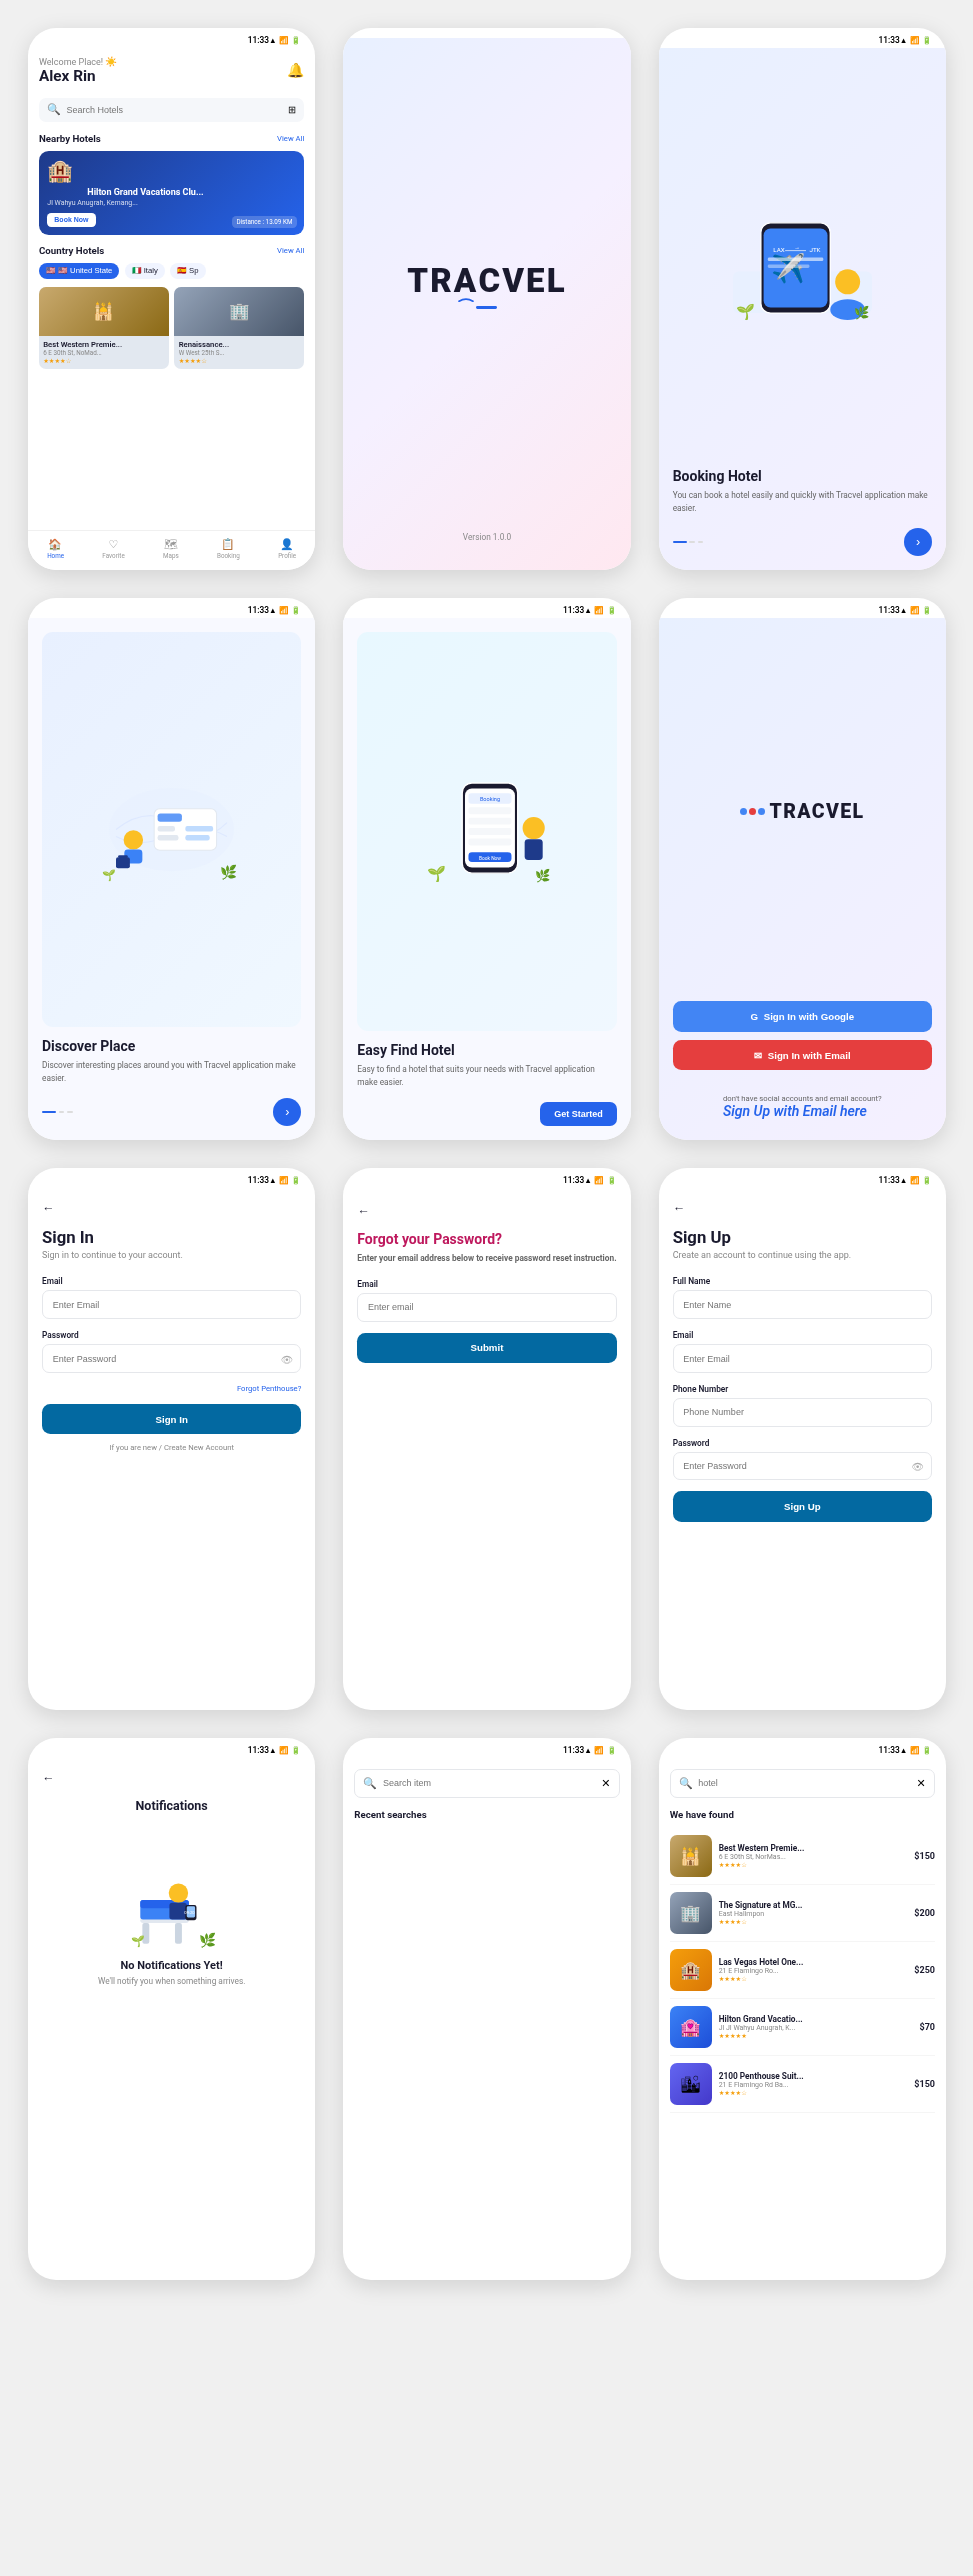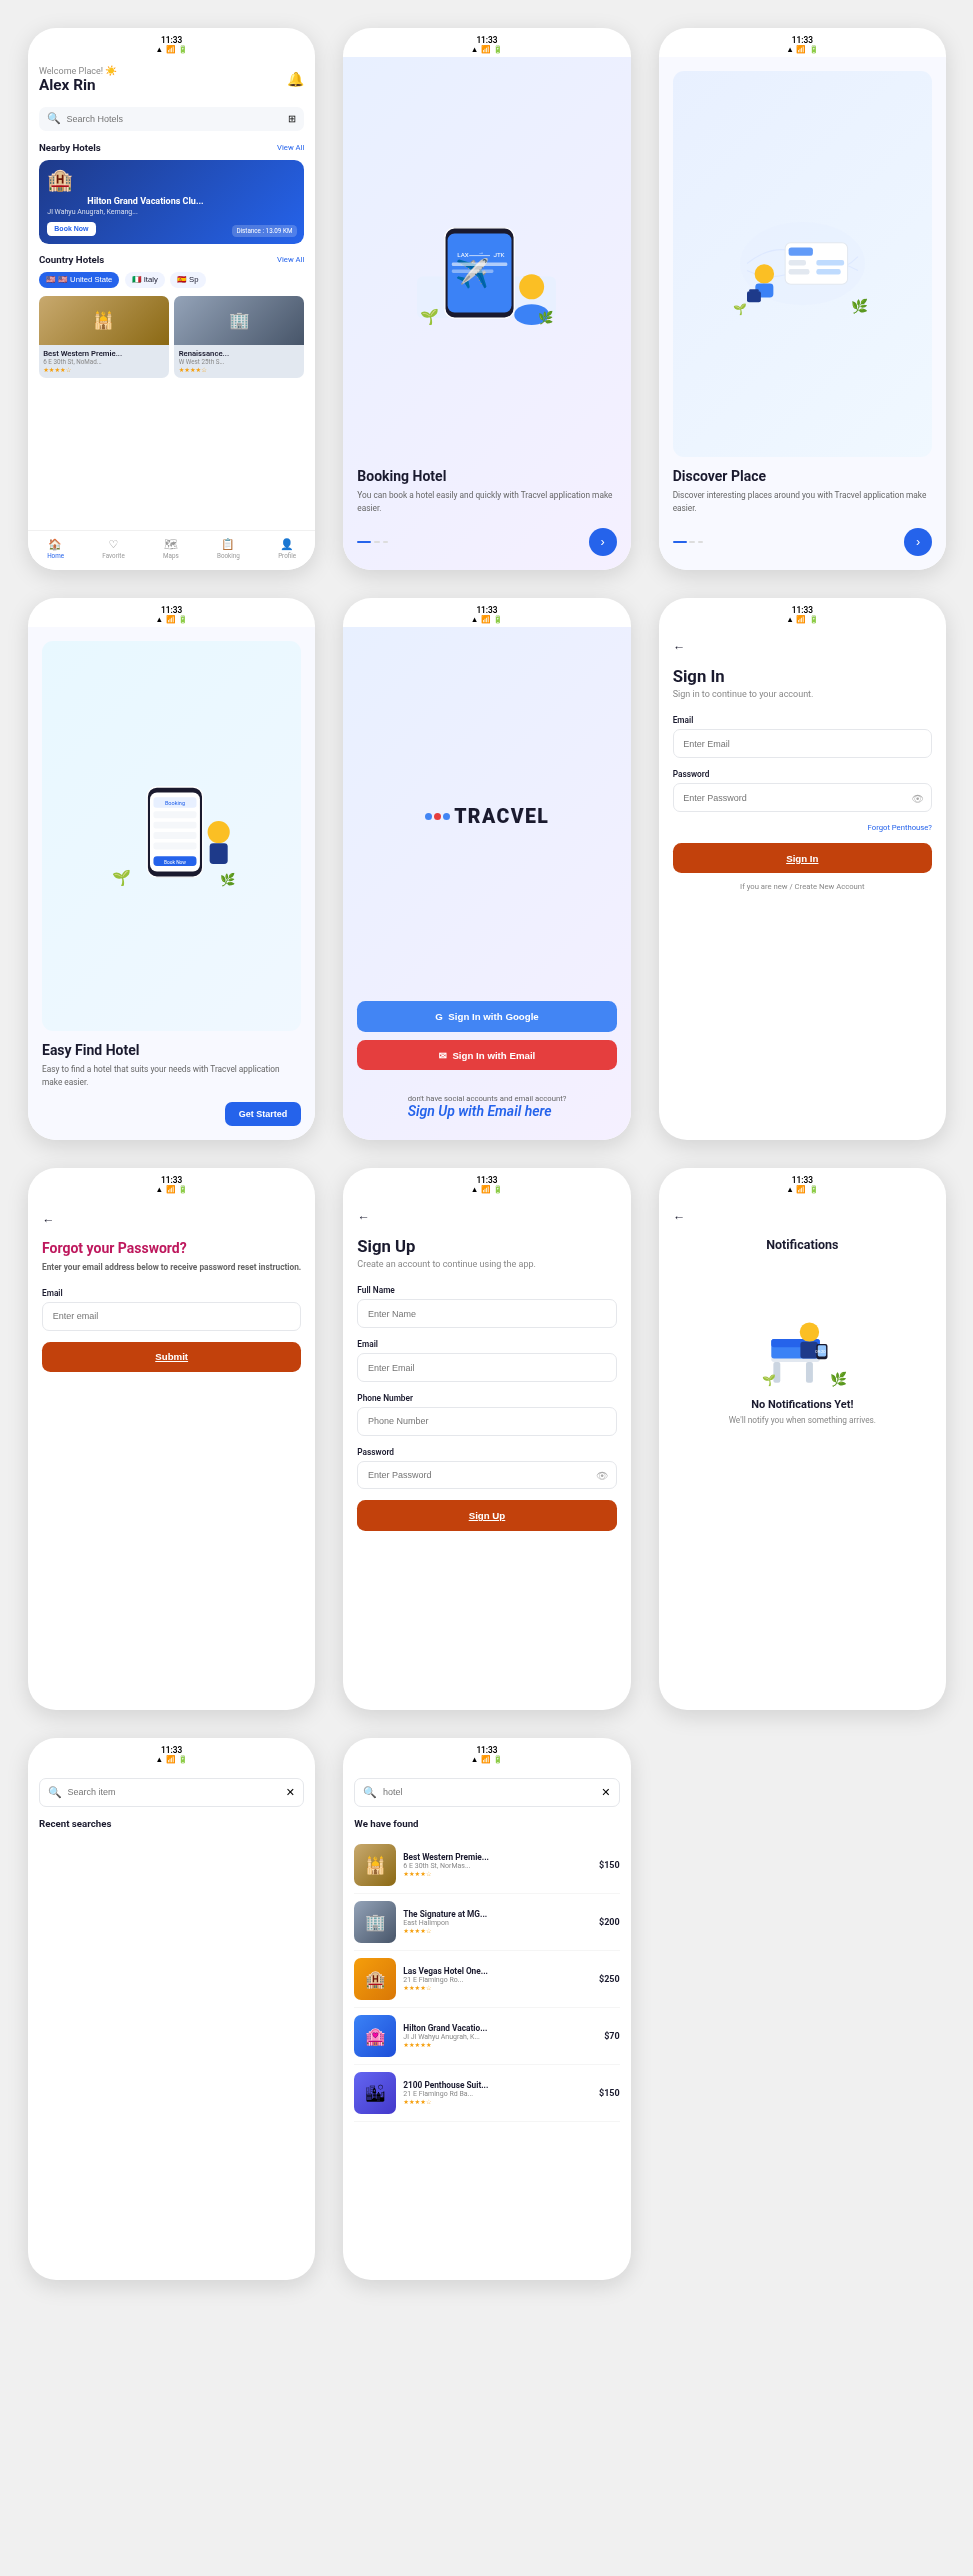--- a/index.html
+++ b/index.html
@@ -27,21 +27,20 @@
       flex-direction: column;
     }
 
     .status-bar {
       display: flex;
       justify-content: flex-end;
       align-items: center;
       padding: 7px 14px 2.8px;
       font-size: 8.3px;
       font-weight: 600;
-      flex-direction: column;
     }
 
     .status-icons { display: flex; gap: 2.8px; align-items: center; }
     .status-icons span { font-size: 7.7px; }
     .home-content { padding: 8.3px 11px; flex: 1; }
     .welcome-text { font-size: 9px; color: #888; }
     .welcome-text .emoji { font-size: 9.7px; }
     .user-name { font-size: 15.3px; font-weight: 700; color: #1a1a2e; margin-bottom: 8.3px; }
     .search-bar {
       display: flex;
@@ -222,30 +221,29 @@
       font-size: 9px;
       color: #aaa;
       outline: none;
       background: white;
     }
     .form-input-wrapper { position: relative; }
     .eye-icon { position: absolute; right: 8.3px; top: 50%; transform: translateY(-50%); font-size: 9.7px; color: #aaa; }
     .forgot-link { text-align: right; font-size: 7.7px; color: #2563eb; margin-bottom: 11px; }
     .primary-btn {
       width: 100%;
-      background: #c2410c;
+      background: #0369a1;
       color: white;
       border: none;
       border-radius: 8.3px;
       padding: 9.7px;
       font-size: 9.7px;
       font-weight: 600;
       cursor: pointer;
       margin-bottom: 8.3px;
-      text-decoration: underline;
     }
     .new-account { text-align: center; font-size: 7.7px; color: #888; }
 
     
     .social-auth-screen {
       background: linear-gradient(135deg, #e8f0ff 0%, #f5f0ff 100%);
       flex: 1;
       display: flex;
       flex-direction: column;
       align-items: center;
@@ -449,20 +447,40 @@
         <span class="nav-icon">📋</span>
         <span class="nav-label">Booking</span>
       </div>
       <div class="nav-item">
         <span class="nav-icon">👤</span>
         <span class="nav-label">Profile</span>
       </div>
     </div>
   </div>
 
+  <div class="phone-frame">
+    <div class="status-bar">
+      <span></span>
+      <div class="status-icons"></div>
+    </div>
+    <div class="splash-screen">
+      <div style="display:flex;flex-direction:column;align-items:center;justify-content:center;flex:1;">
+        <div style="font-size:33px;font-weight:900;color:#1a1a2e;letter-spacing:2.1px;text-align:center;">
+          <span style="color:#1a1a2e;">TR</span><span style="position:relative;display:inline-block;">
+            <span style="color:#1a1a2e;">A</span>
+            <svg style="position:absolute;bottom:-2.8px;left:50%;transform:translateX(-50%);width:16.7px;height:5.6px;" viewBox="0 0 24 8">
+              <path d="M2 6 Q12 0 22 6" stroke="#2563eb" stroke-width="2.5" fill="none" stroke-linecap="round"></path>
+            </svg>
+          </span><span style="color:#1a1a2e;">CVEL</span>
+        </div>
+        <div style="margin-top:5.6px;width:21px;height:2.8px;background:#2563eb;border-radius:1.4px;"></div>
+      </div>
+      <div class="version-text">Version 1.0.0</div>
+    </div>
+  </div>
 
   <div class="phone-frame">
     <div class="status-bar">
       <span>11:33</span>
       <div class="status-icons">
         <span>▲</span>
         <span>📶</span>
         <span>🔋</span>
       </div>
     </div>

